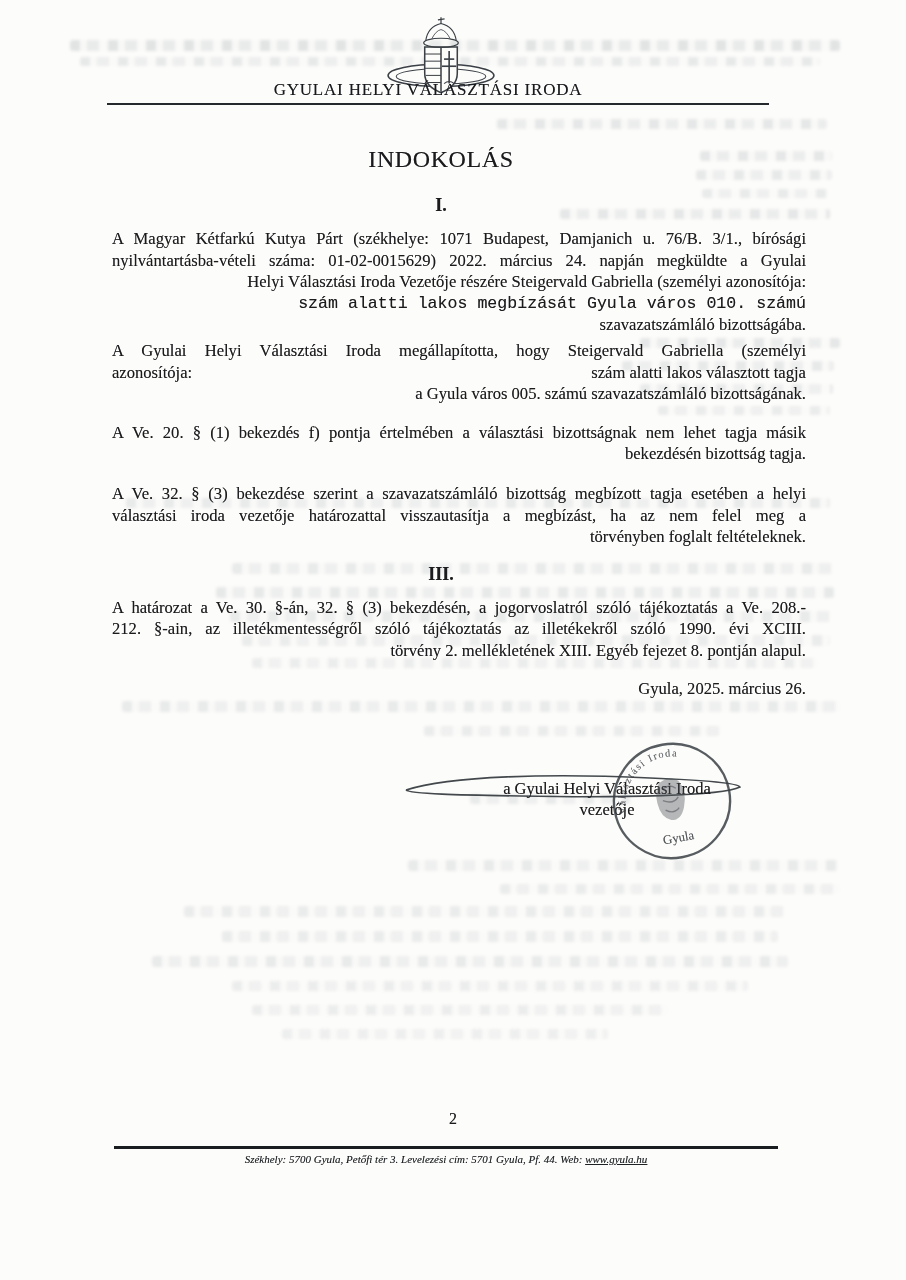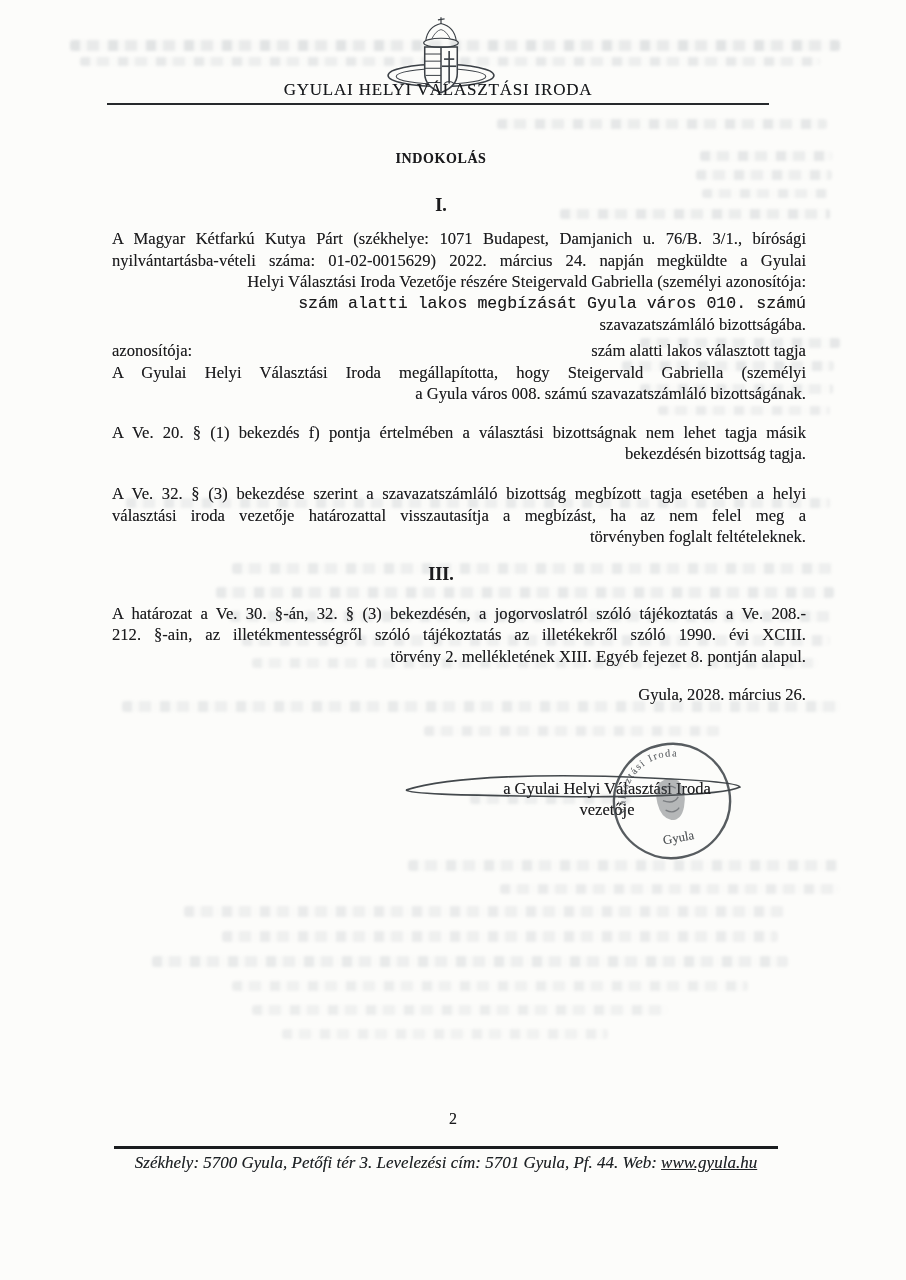--- a/index.html
+++ b/index.html
@@ -13,45 +13,45 @@
   
   .ghost{
     position:absolute;filter:blur(1.5px);border-radius:3px;pointer-events:none;
     background:repeating-linear-gradient(90deg,
       rgba(116,127,138,.55) 0 10px, rgba(116,127,138,.08) 10px 17px,
       rgba(116,127,138,.40) 17px 29px, rgba(116,127,138,.05) 29px 38px);
   }
   
   .emblem{position:absolute;left:385px;top:10px;width:112px;height:86px;}
   .office-name{
-    position:absolute;left:107px;top:80px;width:662px;text-align:center;
+    position:absolute;left:97px;top:80px;width:662px;text-align:center;
     font-size:17px;letter-spacing:.8px;color:#17191c;
   }
   .header-rule{position:absolute;left:107px;top:103px;width:662px;height:2px;background:#26292c;}
   
   .doc-body{position:absolute;left:112px;top:148px;width:694px;font-size:16.6px;}
-  .doc-title{font-size:14px;font-weight:bold;letter-spacing:.6px;text-align:center;line-height:22px;position:relative;left:-18px;}
+  .doc-title{font-size:24px;font-weight:normal;letter-spacing:.6px;text-align:center;line-height:22px;position:relative;left:-18px;}
   .sec-numeral{font-size:18px;font-weight:bold;text-align:center;line-height:22px;position:relative;left:-18px;}
   .para .line{line-height:21.6px;height:21.6px;white-space:nowrap;}
   .para .jl{white-space:normal;text-align:justify;text-align-last:justify;}
   .para .ll{text-align:right;}
   .para .rl{text-align:right;font-family:Liberation Mono, monospace;}
   .para .sl{display:flex;justify-content:space-between;}
   
   .sig-stroke{position:absolute;left:400px;top:770px;width:346px;height:34px;}
   .sig-block{position:absolute;left:435px;top:778px;width:344px;text-align:center;}
   .sig-name{font-weight:bold;font-size:17px;line-height:21px;}
   .sig-org,.sig-role{font-size:16.5px;line-height:21px;}
   .stamp{position:absolute;left:608px;top:738px;width:128px;height:126px;filter:blur(.3px);}
   
   .page-number{position:absolute;left:0;top:1110px;width:906px;text-align:center;font-size:16px;}
   .footer-rule{position:absolute;left:114px;top:1146px;width:664px;height:3px;background:#1a1d1f;}
   .footer-text{
     position:absolute;left:114px;top:1153px;width:664px;text-align:center;
-    font-style:italic;font-size:17px;color:#1d2124;
+    font-style:italic;font-size:11px;color:#1d2124;
   }
   .footer-text .url{text-decoration:underline;}
 </style>
 </head>
 <body>
 
 <div class="page">
 
   <div id="ghosts">
       <div class="ghost" style="left: 70px; top: 40px; width: 770px; height: 11px; opacity: 0.35;"></div>
@@ -114,44 +114,44 @@
       <div class="doc-title" style="margin-bottom: 24px;">INDOKOLÁS</div>
       <div class="sec-numeral" style="margin-bottom: 12px;">I.</div>
       <div class="para" style="margin-bottom: 4px;">
         <div class="line jl">A Magyar Kétfarkú Kutya Párt (székhelye: 1071 Budapest, Damjanich u. 76/B. 3/1., bírósági</div>
         <div class="line jl">nyilvántartásba-vételi száma: 01-02-0015629) 2022. március 24. napján megküldte a Gyulai</div>
         <div class="line ll">Helyi Választási Iroda Vezetője részére Steigervald Gabriella (személyi azonosítója:</div>
         <div class="line rl">szám alatti lakos megbízását Gyula város 010. számú</div>
         <div class="line ll">szavazatszámláló bizottságába.</div>
       </div>
       <div class="para" style="margin-bottom: 17px;">
+        <div class="line jl">A Gyulai Helyi Választási Iroda megállapította, hogy Steigervald Gabriella (személyi</div>
         <div class="line sl">
           <span>azonosítója:</span>
           <span>szám alatti lakos választott tagja</span>
         </div>
-        <div class="line jl">A Gyulai Helyi Választási Iroda megállapította, hogy Steigervald Gabriella (személyi</div>
-        <div class="line ll">a Gyula város 008. számú szavazatszámláló bizottságának.</div>
+        <div class="line ll">a Gyula város 005. számú szavazatszámláló bizottságának.</div>
       </div>
       <div class="para" style="margin-bottom: 18px;">
         <div class="line jl">A Ve. 20. § (1) bekezdés f) pontja értelmében a választási bizottságnak nem lehet tagja másik</div>
         <div class="line ll">bekezdésén bizottság tagja.</div>
       </div>
       <div class="para" style="margin-bottom: 15px;">
         <div class="line jl">A Ve. 32. § (3) bekezdése szerint a szavazatszámláló bizottság megbízott tagja esetében a helyi</div>
         <div class="line jl">választási iroda vezetője határozattal visszautasítja a megbízást, ha az nem felel meg a</div>
         <div class="line ll">törvényben foglalt feltételeknek.</div>
       </div>
-      <div class="sec-numeral" style="margin-bottom: 18px;">III.</div>
+      <div class="sec-numeral" style="margin-bottom: 12px;">III.</div>
       <div class="para" style="margin-bottom: 16px;">
         <div class="line jl">A határozat a Ve. 30. §-án, 32. § (3) bekezdésén, a jogorvoslatról szóló tájékoztatás a Ve. 208.-</div>
         <div class="line jl">212. §-ain, az illetékmentességről szóló tájékoztatás az illetékekről szóló 1990. évi XCIII.</div>
         <div class="line ll">törvény 2. mellékletének XIII. Egyéb fejezet 8. pontján alapul.</div>
       </div>
       <div class="para" style="margin-bottom: 0px;">
-        <div class="line ll">Gyula, 2028. március 26.</div>
+        <div class="line ll">Gyula, 2025. március 26.</div>
       </div>
     </div>
 
   <svg class="sig-stroke" viewBox="0 0 346 34" aria-hidden="true">
     <path d="M6 20 C 50 6, 150 3, 250 8 C 300 10, 338 13, 340 17 C 322 26, 220 28, 120 26 C 60 25, 10 24, 6 20" fill="none" stroke="#2f3438" stroke-width="1.6" opacity=".9"></path>
   </svg>
 
   <div class="sig-block">
     <div class="sig-org">a Gyulai Helyi Választási Iroda</div>
     <div class="sig-role">vezetője</div>

